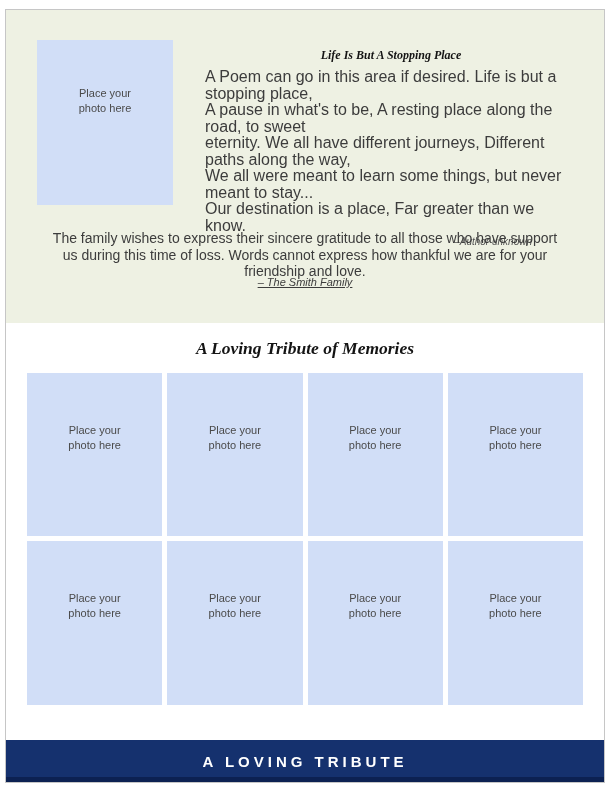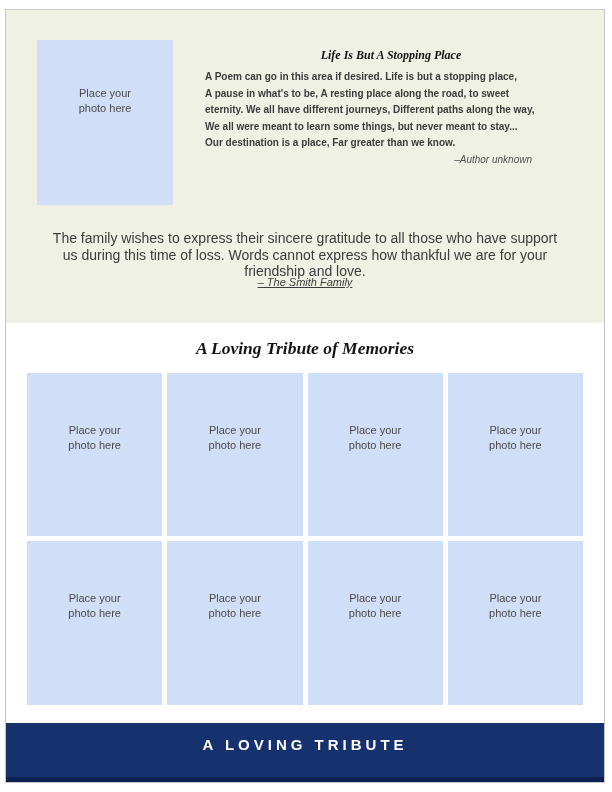--- a/index.html
+++ b/index.html
@@ -46,25 +46,24 @@
     text-align: center;
     font-family: "Liberation Serif", "DejaVu Serif", serif;
     font-style: italic;
     font-weight: bold;
     font-size: 12px;
     line-height: 22px;
     color: #141414;
   }
   .poem-text {
     margin-top: 3px;
-    font-size: 10px;
+    font-size: 16px;
     line-height: 16.5px;
     color: #3c3c3c;
     white-space: pre-line;
-    font-weight: bold;
   }
   .poem-author {
     margin-top: 2px;
     padding-right: 45px;
     text-align: right;
     font-style: italic;
     font-size: 10px;
     color: #4f4f4f;
   }
   .gratitude {
@@ -103,21 +102,21 @@
     display: grid;
     grid-template-columns: repeat(4, 1fr);
     grid-template-rows: 163px 164px;
     gap: 5px;
   }
   .photo-box.cell { padding-top: 50px; }
   
   .footer-bar {
     position: absolute;
     left: 0; right: 0; bottom: 0;
-    height: 59px;
+    height: 42px;
     background: #15316e;
     box-shadow: inset 0 -5px 0 #0c2152;
     text-align: center;
   }
   .footer-bar span {
     display: inline-block;
     margin-top: 13px;
     color: #ffffff;
     font-weight: bold;
     font-size: 15px;

